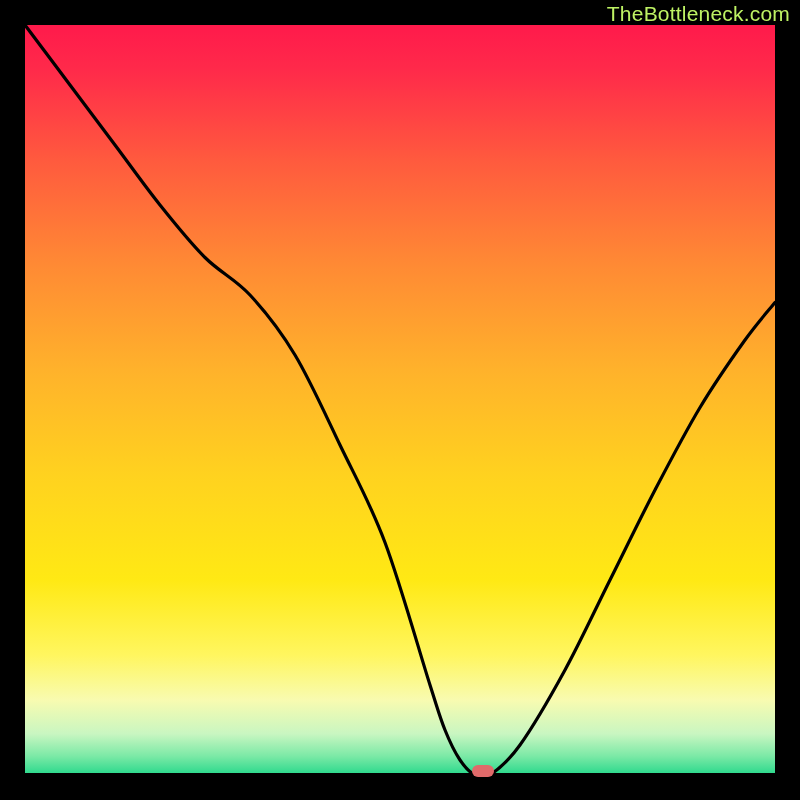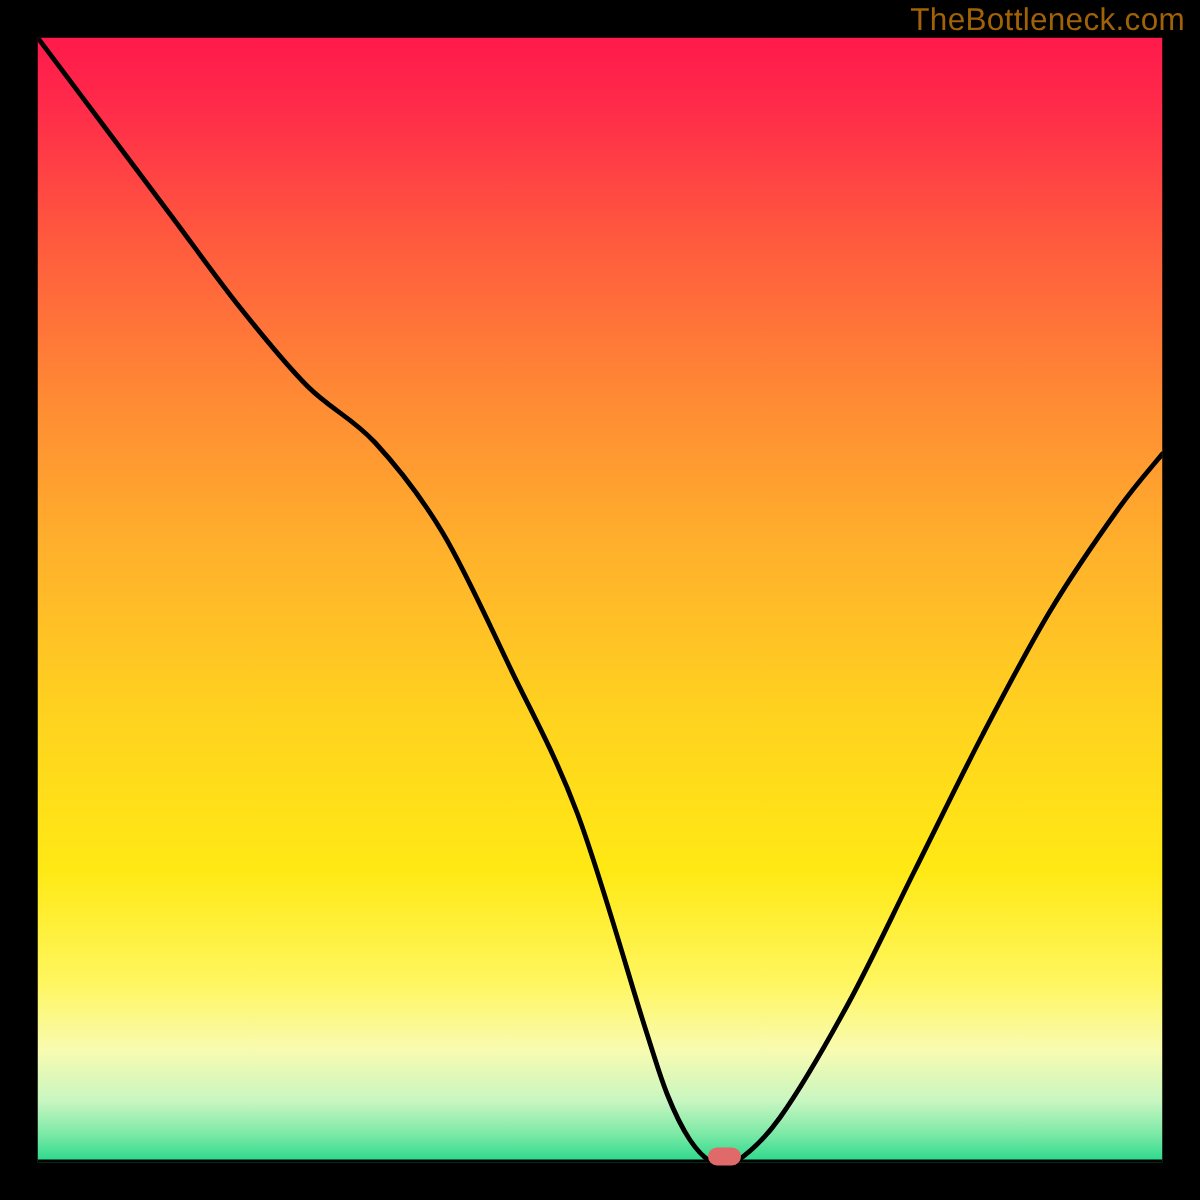--- a/index.html
+++ b/index.html
@@ -40,21 +40,21 @@
     border-radius: 6px;
     background: #e06a6a;
     transform: translate(-50%, -50%);
   }
   .watermark {
     position: absolute;
     top: 2px;
     right: 10px;
     font-family: Arial, Helvetica, sans-serif;
     font-size: 21px;
-    color: #a16207;
+    color: #bef264;
     letter-spacing: 0.2px;
   }
 </style>
 </head>
 <body>
 
 <div class="frame">
   <div class="plot">
 
     <svg class="gradient" viewBox="0 0 750 750" preserveAspectRatio="none">

